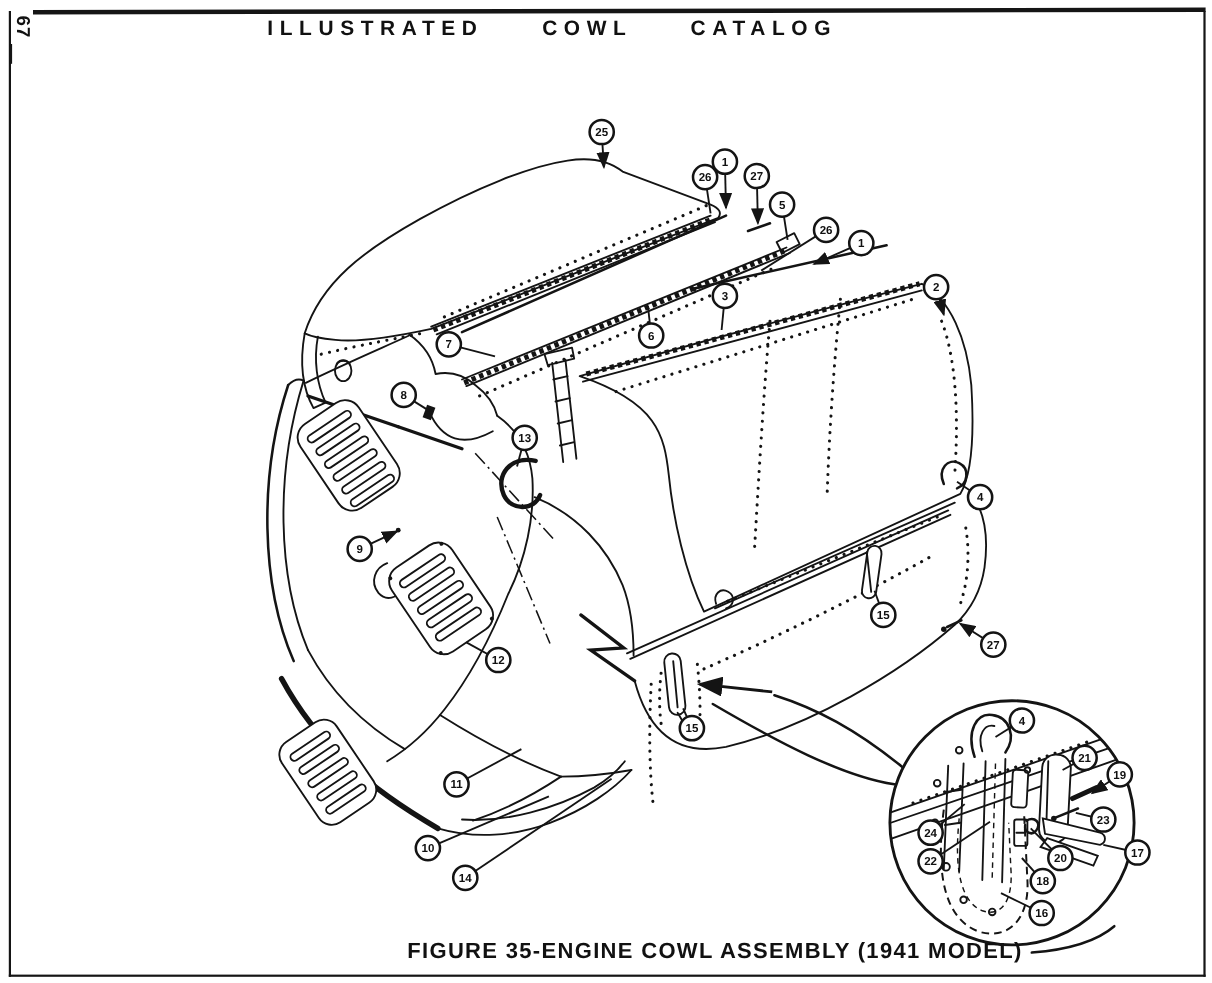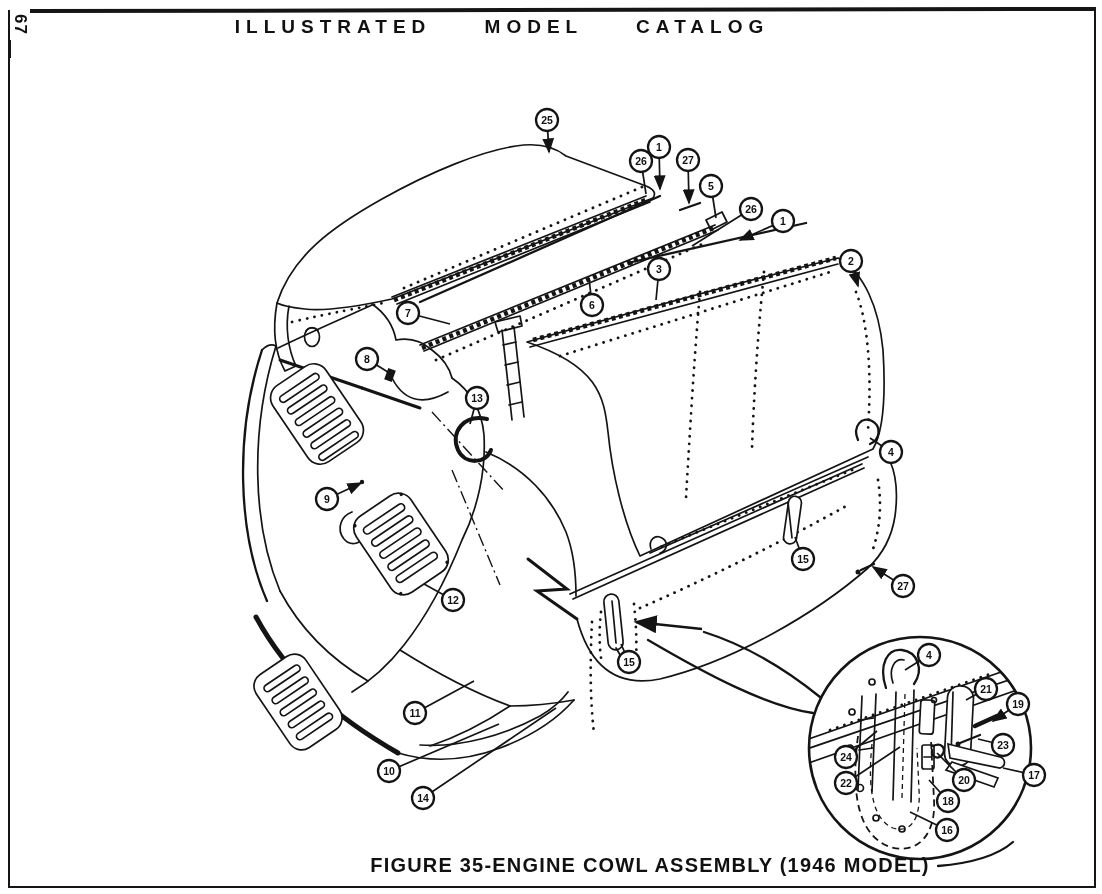--- a/index.html
+++ b/index.html
@@ -32,21 +32,21 @@
   .callout-text{font:bold 10.5px "Liberation Sans",sans-serif;fill:#111;text-anchor:middle;}
 </style>
 </head>
 <body>
 
 <div class="page">
   <div class="top-rule"></div>
   <div class="frame"></div>
   <div class="page-num">67</div>
   <div class="page-num-tick"></div>
-  <div class="header">ILLUSTRATED MODEL CATALOG</div>
+  <div class="header">ILLUSTRATED COWL CATALOG</div>
 
   <svg id="art" width="1102" height="894" viewBox="0 0 1102 894">
     <defs>
       <marker id="arr" markerWidth="9" markerHeight="7" refX="8" refY="3.5" orient="auto">
         <path d="M0,0 L9,3.5 L0,7 Z" fill="#141414"></path>
       </marker>
       <clipPath id="insetClip">
           <circle cx="920" cy="748" r="111"></circle>
         </clipPath>
     </defs>
@@ -387,14 +387,14 @@
           <text x="948" y="804.8" class="callout-text">18</text>
         </g>
         <g>
           <line x1="947" y1="830" x2="910" y2="812" class="callout-line"></line>
           <circle cx="947" cy="830" r="11" class="callout-circle"></circle>
           <text x="947" y="833.8" class="callout-text">16</text>
         </g>
       </g>
   </svg>
 
-  <div class="caption">FIGURE 35-ENGINE COWL ASSEMBLY (1946 MODEL)</div>
+  <div class="caption">FIGURE 35-ENGINE COWL ASSEMBLY (1941 MODEL)</div>
 </div>
 
 </body></html>

